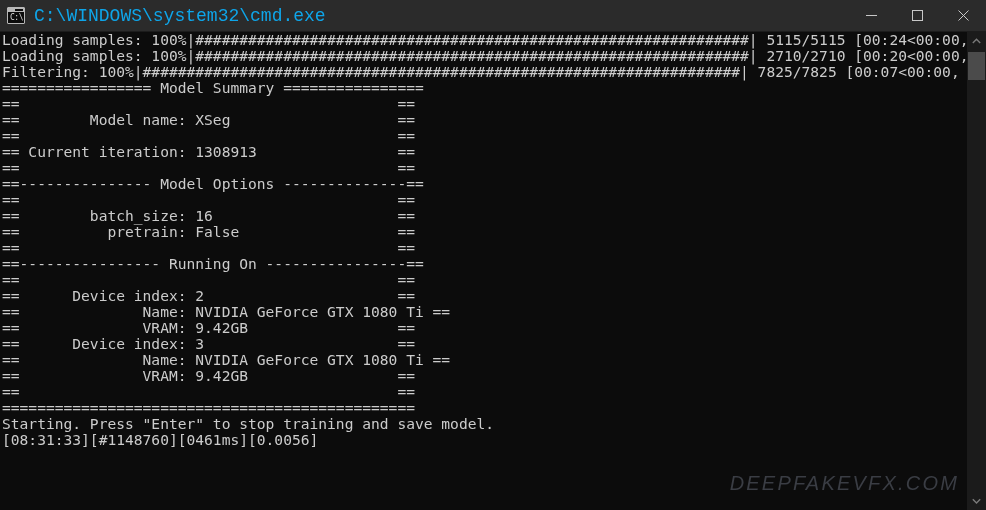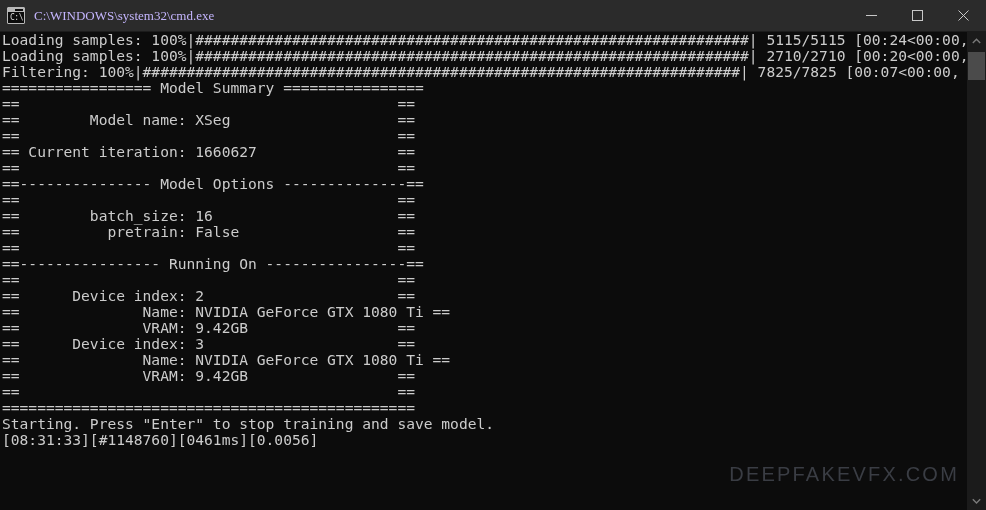--- a/index.html
+++ b/index.html
@@ -66,23 +66,23 @@
   #app-icon .prompt {
     position: absolute;
     top: 5px; left: 2px;
     font-family: "DejaVu Sans Mono", monospace;
     font-size: 8px;
     line-height: 9px;
     color: #d8d8d8;
     letter-spacing: -0.5px;
   }
   #title-text {
-    font-family: Liberation Serif, serif;
-    font-size: 13px;
-    color: #c4b5fd;
+    font-family: Liberation Mono, monospace;
+    font-size: 18px;
+    color: #0ea5e9;
     white-space: nowrap;
   }
   #win-controls {
     display: flex;
     flex: 0 0 auto;
     height: 31px;
   }
   .wc {
     width: 46px;
     height: 31px;
@@ -114,27 +114,28 @@
     color: #cccccc;
     white-space: pre;
     letter-spacing: 0px;
     padding-left: 2px;
   }
 
   
   #watermark {
     position: absolute;
     right: 8px;
-    bottom: 24px;
+    bottom: 15px;
     font-family: "Liberation Sans", sans-serif;
     font-size: 20px;
     letter-spacing: 2.2px;
     color: #3a3d44;
     pointer-events: none;
     user-select: none;
+    font-style: italic;
   }
 
   
   #scrollbar {
     width: 19px;
     min-width: 19px;
     background: #1b1b1b;
     display: flex;
     flex-direction: column;
     justify-content: space-between;
@@ -207,21 +208,21 @@
 
   <div id="console-area">
     <div id="console-text">
       <div class="line">Loading samples: 100%|###############################################################| 5115/5115 [00:24&lt;00:00, 209.28it/s]</div>
       <div class="line">Loading samples: 100%|###############################################################| 2710/2710 [00:20&lt;00:00, 133.22it/s]</div>
       <div class="line">Filtering: 100%|####################################################################| 7825/7825 [00:07&lt;00:00, 1014.00it/s]</div>
       <div class="line">================= Model Summary ================</div>
       <div class="line">==                                           ==</div>
       <div class="line">==        Model name: XSeg                   ==</div>
       <div class="line">==                                           ==</div>
-      <div class="line">== Current iteration: 1660627                ==</div>
+      <div class="line">== Current iteration: 1308913                ==</div>
       <div class="line">==                                           ==</div>
       <div class="line">==--------------- Model Options --------------==</div>
       <div class="line">==                                           ==</div>
       <div class="line">==        batch_size: 16                     ==</div>
       <div class="line">==          pretrain: False                  ==</div>
       <div class="line">==                                           ==</div>
       <div class="line">==---------------- Running On ----------------==</div>
       <div class="line">==                                           ==</div>
       <div class="line">==      Device index: 2                      ==</div>
       <div class="line">==              Name: NVIDIA GeForce GTX 1080 Ti ==</div>

